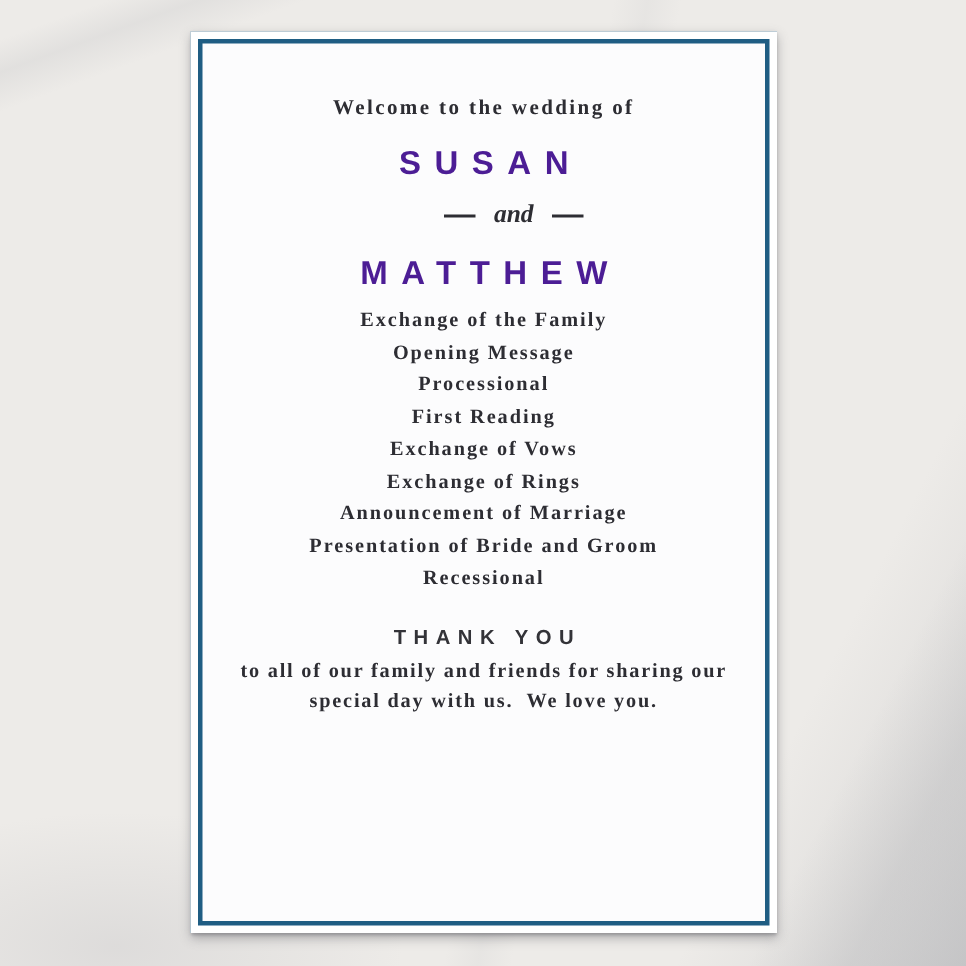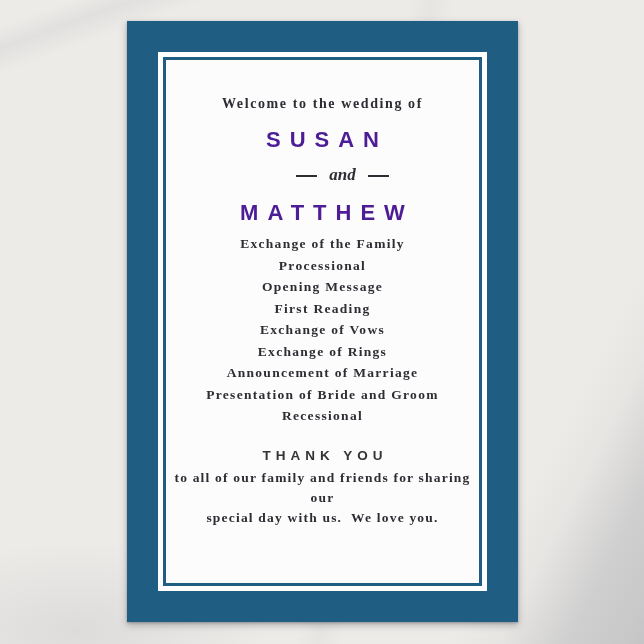--- a/index.html
+++ b/index.html
@@ -26,21 +26,20 @@
       #edebe8;
   }
   
   .card {
     position: absolute;
     left: 127px;
     top: 21px;
     width: 391px;
     height: 601px;
     box-sizing: border-box;
-    padding: 31px;
     background: #1f5d83;
     box-shadow: 0 3px 7px rgba(95,95,102,0.45), 0 1px 2px rgba(95,95,102,0.4);
   }
   .ring {
     width: 100%;
     height: 100%;
     box-sizing: border-box;
     padding: 5px;
     background: #ffffff;
   }
@@ -138,22 +137,22 @@
 
         <div class="and-row">
           <span class="dash"></span><span class="and-word">and</span><span class="dash"></span>
         </div>
 
         <div class="name second">MATTHEW</div>
 
 
         <div class="items">
           <div class="item">Exchange of the Family</div>
+          <div class="item">Opening Message</div>
           <div class="item">Processional</div>
-          <div class="item">Opening Message</div>
           <div class="item">First Reading</div>
           <div class="item">Exchange of Vows</div>
           <div class="item">Exchange of Rings</div>
           <div class="item">Announcement of Marriage</div>
           <div class="item">Presentation of Bride and Groom</div>
           <div class="item">Recessional</div>
         </div>
 
         <div class="section-heading thanks">THANK YOU</div>
         <div class="thanks-line first">to all of our family and friends for sharing our</div>

